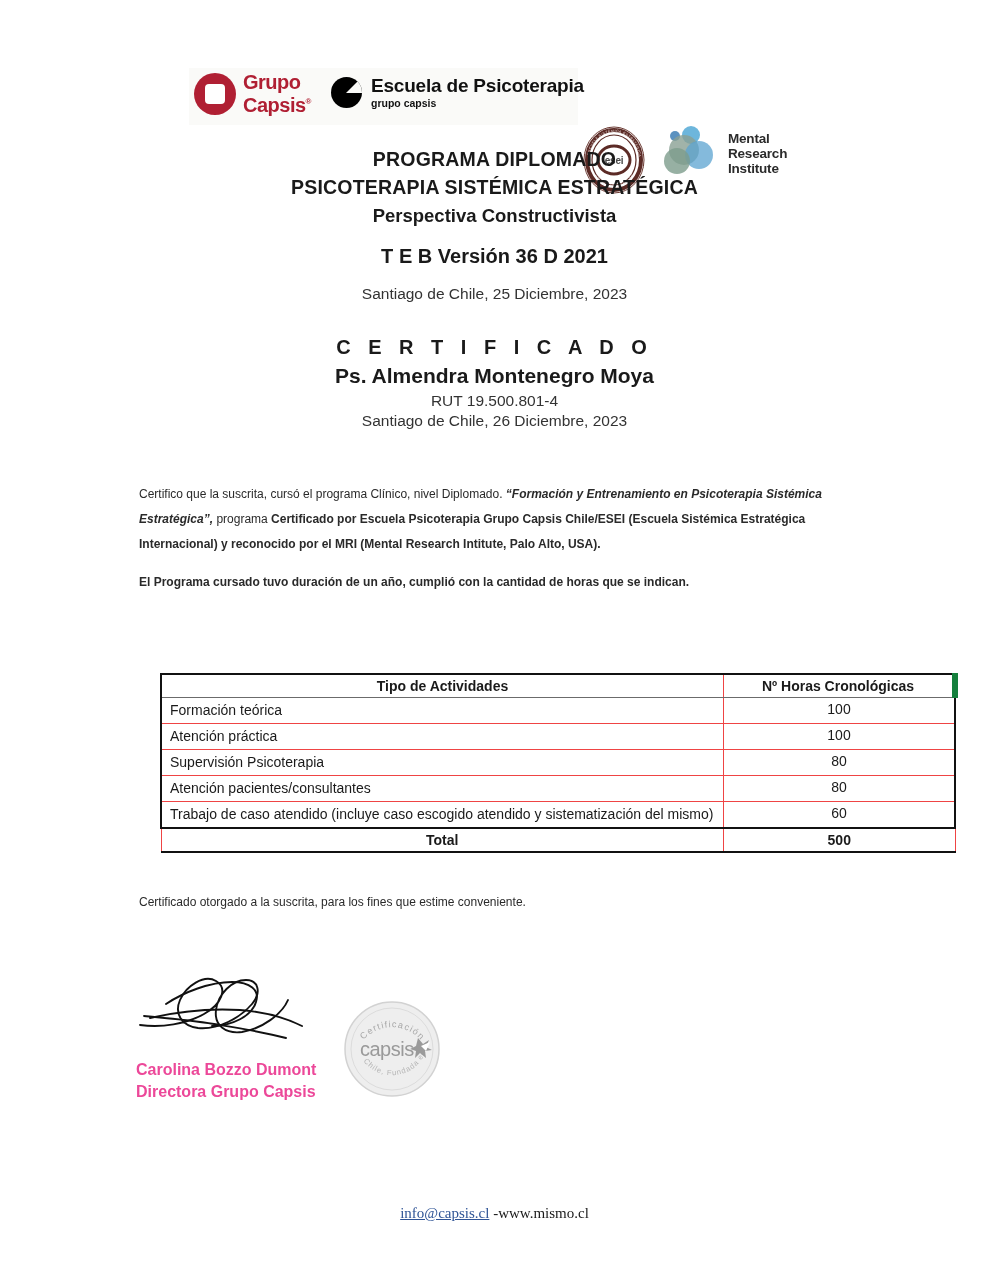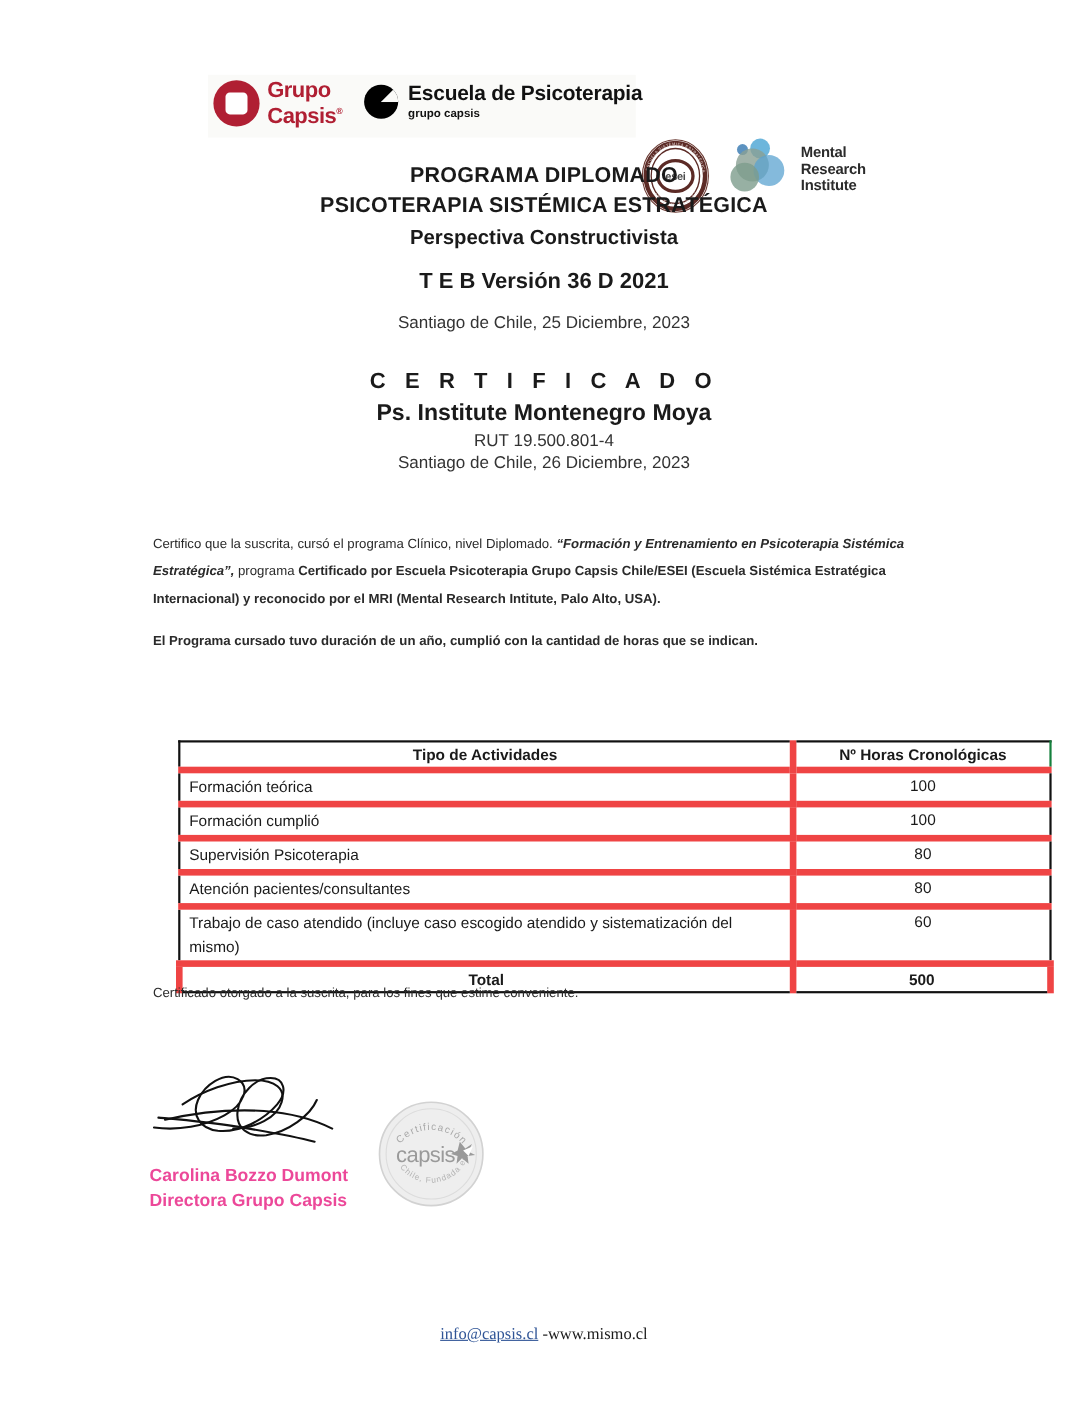--- a/index.html
+++ b/index.html
@@ -202,33 +202,33 @@
   .hours-table {
     position: absolute;
     left: 160px;
     top: 673px;
     width: 798px;
     border-collapse: collapse;
     font-size: 14px;
     color: #1a1a1a;
   }
   .hours-table td, .hours-table th {
-    border: 6px solid #ef4444;
+    border: 1px solid #ef4444;
     padding: 2px 6px;
     font-weight: normal;
   }
   .hours-table tr.hdr th {
     text-align: center;
     font-weight: bold;
     border-top: 2px solid #111;
     border-bottom: 1px solid #6b6b6b;
     padding: 3px 6px;
   }
   .hours-table tr.hdr th.left-cell { border-left: 2px solid #111; }
-  .hours-table tr.hdr th.right-cell { border-right: 2px solid #15803d; }
+  .hours-table tr.hdr th.right-cell { border-right: 6px solid #15803d; }
   .hours-table td.act {
     text-align: left;
     border-left: 2px solid #111;
     padding: 2px 8px;
     line-height: 21px;
   }
   .hours-table td.hrs {
     text-align: center;
     width: 218px;
     border-right: 2px solid #111;
@@ -340,40 +340,40 @@
   </div>
 </div>
 
 <div class="center h-prog">PROGRAMA DIPLOMADO</div>
 <div class="center h-psico">PSICOTERAPIA SISTÉMICA ESTRATÉGICA</div>
 <div class="center h-persp">Perspectiva Constructivista</div>
 <div class="center h-teb">T E B Versión 36 D 2021</div>
 <div class="center h-city1">Santiago de Chile,  25 Diciembre, 2023</div>
 
 <div class="center h-cert">C E R T I F I C A D O</div>
-<div class="center h-name">Ps. Institute Montenegro Moya</div>
+<div class="center h-name">Ps. Almendra Montenegro Moya</div>
 <div class="center h-rut">RUT 19.500.801-4</div>
 <div class="center h-city2">Santiago de Chile, 26 Diciembre, 2023</div>
 
 <div class="body-par" id="para-main"><span>Certifico que la suscrita, cursó el programa Clínico, nivel Diplomado. </span><span class="bi">“Formación y Entrenamiento en Psicoterapia Sistémica Estratégica”,</span><span> programa </span><span class="b">Certificado por Escuela Psicoterapia Grupo Capsis Chile/ESEI (Escuela Sistémica Estratégica Internacional) y reconocido por el MRI (Mental Research Intitute, Palo Alto, USA).</span></div>
 
 <div class="body-par" id="para-dur">El Programa cursado tuvo duración de un año, cumplió con la cantidad de horas que se indican.</div>
 
 <table class="hours-table">
   <tbody>
     <tr class="hdr">
       <th class="left-cell">Tipo de Actividades</th>
       <th class="right-cell">Nº Horas  Cronológicas</th>
     </tr>
     <tr>
       <td class="act">Formación teórica</td>
       <td class="hrs">100</td>
     </tr>
     <tr>
-      <td class="act">Formación cumplió</td>
+      <td class="act">Atención práctica</td>
       <td class="hrs">100</td>
     </tr>
     <tr>
       <td class="act">Supervisión Psicoterapia</td>
       <td class="hrs">80</td>
     </tr>
     <tr>
       <td class="act">Atención pacientes/consultantes</td>
       <td class="hrs">80</td>
     </tr>

